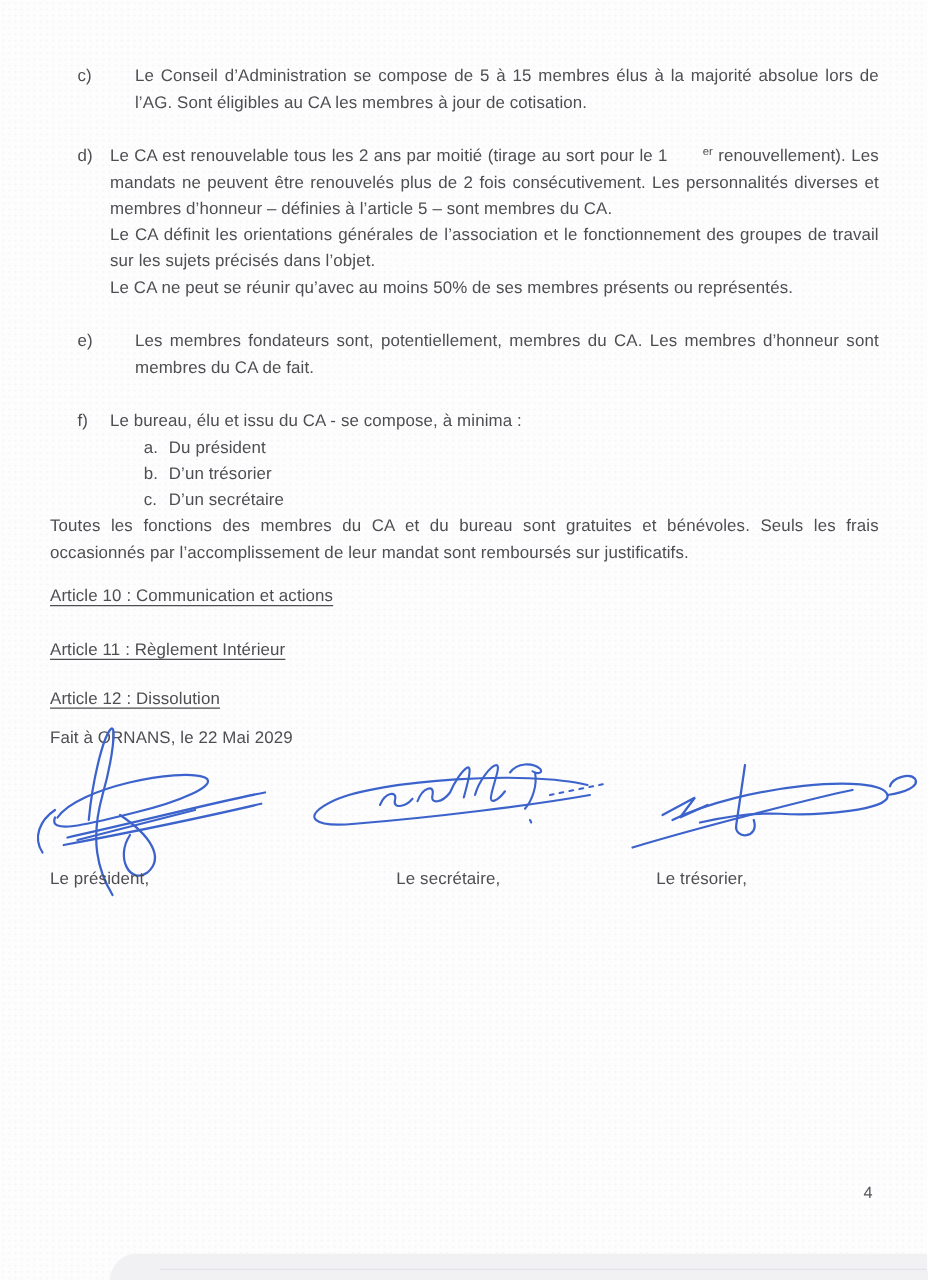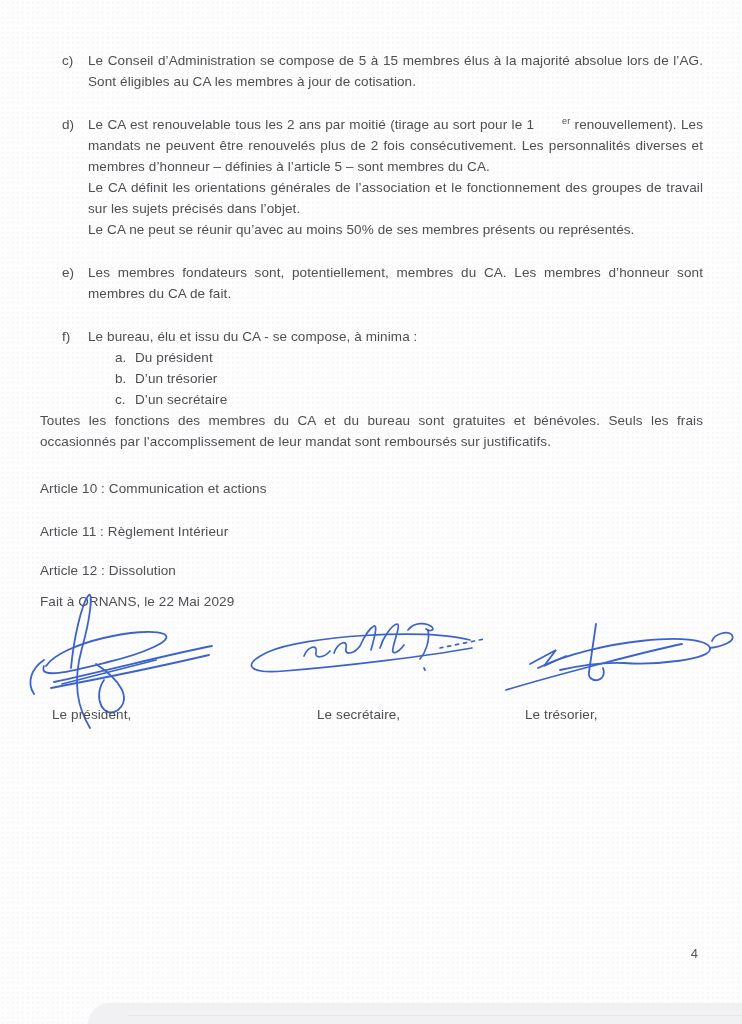--- a/index.html
+++ b/index.html
@@ -12,33 +12,34 @@
     font-family:"Liberation Sans", sans-serif;
     color:#4e4e52;
     overflow:hidden;
     box-sizing:border-box;
   }
   .content{
     position:absolute;
     left:40px;right:39px;top:50px;
     font-size:13.5px;line-height:21px;letter-spacing:0.1px;
   }
-  .just{text-align:justify;text-justify:inter-word;}
+  .just{text-align:justify;text-justify:inter-word;margin-left:20px;}
   .li{display:flex;margin-bottom:22px;}
   .li .marker{flex:0 0 26px;margin-left:22px;}
   .li .litext{flex:1;}
   .li.tight{margin-bottom:0;}
   .followup{margin:0;}
   .sublist{margin-top:0;}
   .subli{display:flex;}
   .subli .submarker{flex:0 0 20px;margin-left:27px;}
   .para{margin:0 0 8px 0;}
   .para-gap{margin-top:20px;}
   .heading{
-    margin:26px 0 10px 0;
+    margin:14px 0 10px 0;
+    text-decoration:underline;
     text-underline-offset:3px;
   }
   .heading-sp{margin-top:22px;}
   .dateline{margin-top:10px;margin-bottom:0;}
   .sig-block{position:relative;height:124px;}
   .sig-svg{position:absolute;}
   .sig-label{position:absolute;top:92px;}
   .pagenum{position:absolute;right:44px;top:946px;font-size:13px;color:#55555a;}
   .footer-band{
     position:absolute;
@@ -138,21 +139,21 @@
       <svg class="sig-svg" style="left:462px;top:8px;" width="240" height="78" viewBox="0 0 240 78">
         <g fill="none" stroke-width="1.8" stroke-linecap="round" stroke="#3c63cb">
           <path d="M4,70 C50,56 150,30 180,24"></path>
           <path d="M36,48 C92,20 202,10 208,28 C211,40 152,45 122,43 C102,42 80,45 58,50"></path>
           <path d="M208,28 C222,26 234,21 230,15 C226,10 212,14 210,21"></path>
           <path d="M94,4 L87,52 C85,64 106,63 101,48"></path>
           <path d="M28,44 L54,30 L42,46 L64,36"></path>
         </g>
       </svg>
 
-      <span class="sig-label" style="left:12px;">Le président,</span>
+      <span class="sig-label" style="left:0px;">Le président,</span>
       <span class="sig-label" style="left:265px;margin-left:12px;">Le secrétaire,</span>
       <span class="sig-label" style="left:485px;">Le trésorier,</span>
     </div>
 
   </div>
 
   <div class="pagenum">4</div>
 
   <div class="footer-band">
     <div class="hairline"></div>

